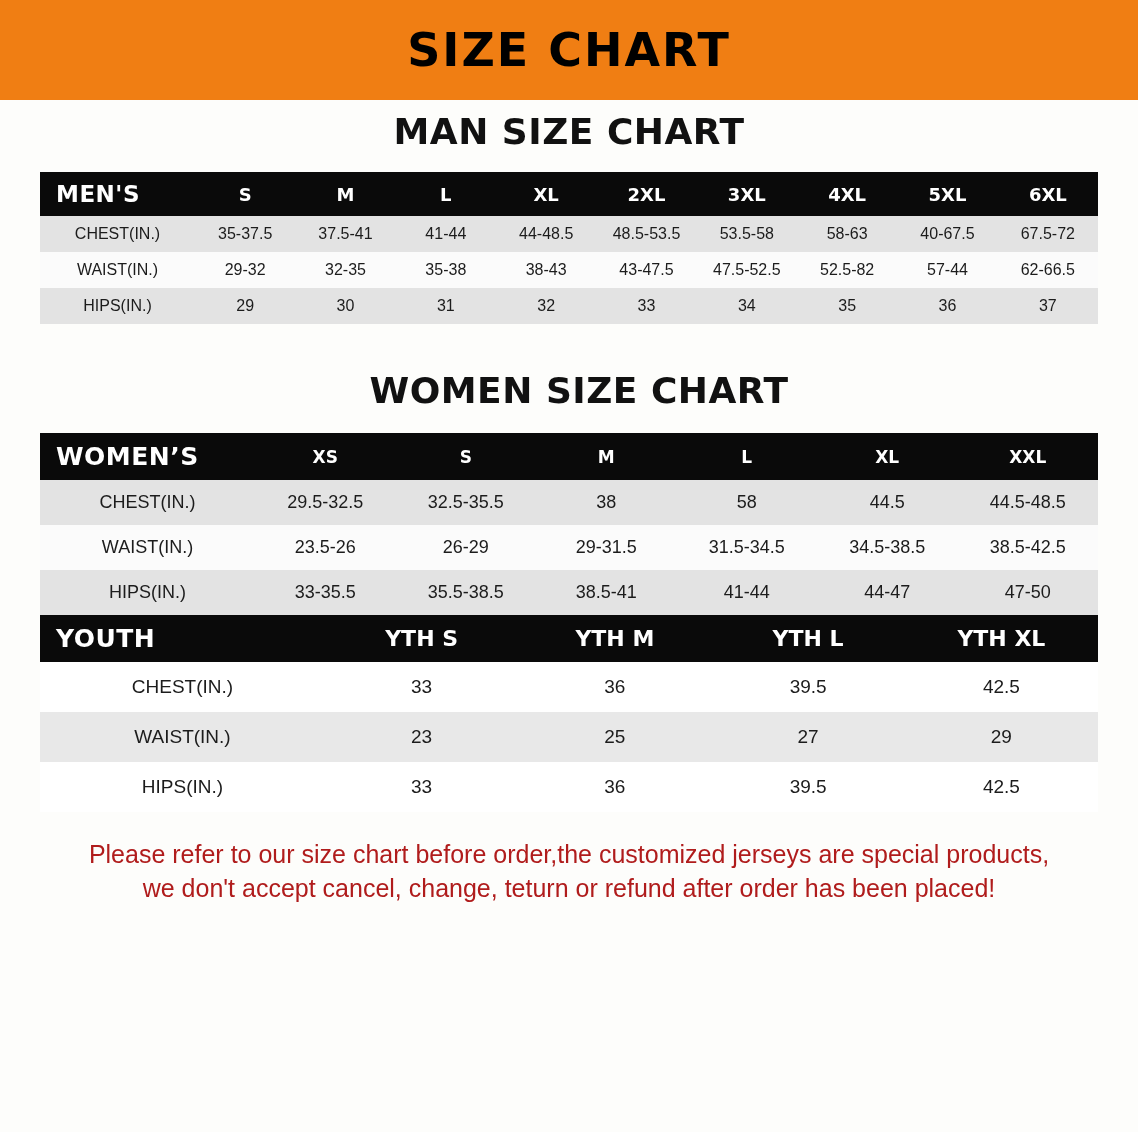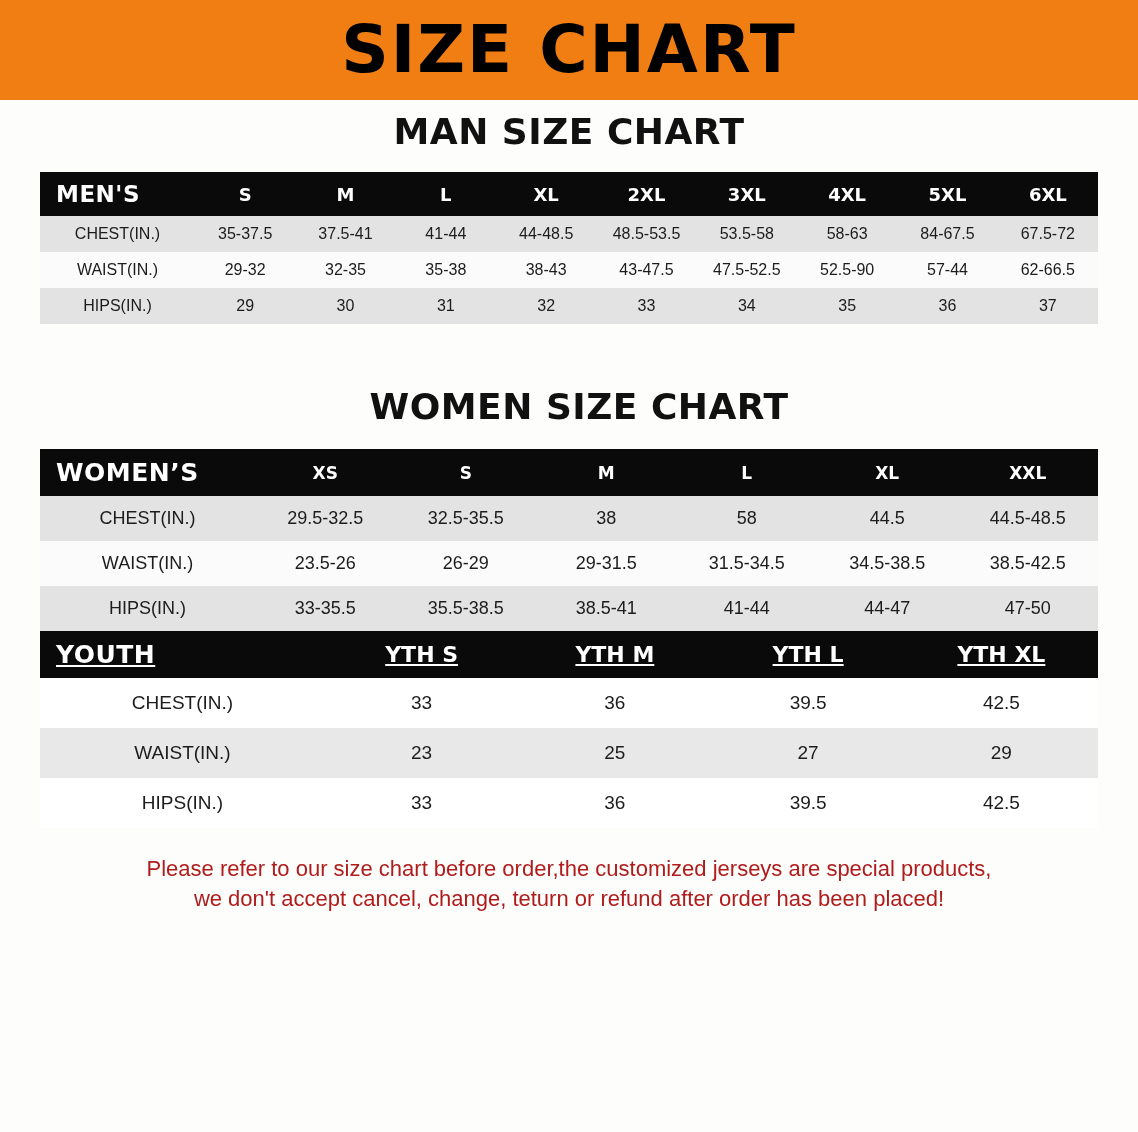--- a/index.html
+++ b/index.html
@@ -26,36 +26,36 @@
     width: 100%;
     height: 100px;
     background: #f07e13;
     display: flex;
     align-items: center;
     justify-content: center;
   }
   .banner-title {
     font-family: "DejaVu Sans", sans-serif;
     font-weight: bold;
-    font-size: 66px;
+    font-size: 46px;
     letter-spacing: 2px;
     color: #000;
     line-height: 1;
   }
   
   .section-title {
     text-align: center;
     font-family: "DejaVu Sans", sans-serif;
     font-weight: bold;
     font-size: 36px;
     color: #111;
     letter-spacing: 0.5px;
   }
   .title-man   { margin-top: 11px; margin-bottom: 20px; }
-  .title-women { margin-top: 62px; margin-bottom: 22px; padding-left: 20px; }
+  .title-women { margin-top: 46px; margin-bottom: 22px; padding-left: 20px; }
   .title-youth { margin-top: 52px; margin-bottom: 22px; }
 
   
   .tbl-wrap {
     width: 1058px;
     margin: 0 auto;
   }
   table {
     width: 100%;
     border-collapse: collapse;
@@ -93,34 +93,34 @@
   #men-table col.c0 { width: 155px; }
 
   
   #women-table thead th { font-size: 17px; }
   #women-table thead th.rowlabel { font-size: 25px; letter-spacing: 0.5px; }
   #women-table tbody td { font-size: 18px; padding: 12px 2px; }
   #women-table tbody td.rowlabel { font-size: 18px; }
   #women-table col.c0 { width: 215px; }
 
   
-  #youth-table thead th { font-size: 22px; text-decoration: underline; }
+  #youth-table thead th { font-size: 22px; }
   #youth-table thead th.rowlabel { font-size: 25px; letter-spacing: 0.5px; }
   #youth-table tbody td { font-size: 19px; padding: 14px 2px; }
   #youth-table tbody td.rowlabel { font-size: 19px; }
   #youth-table col.c0 { width: 285px; }
   #youth-table tbody tr.odd  td { background: #e8e8e8; }
   #youth-table tbody tr.even td { background: #ffffff; }
 
   
   .note {
     margin: 26px 34px 0 34px;
     color: #b01c1c;
     font-family: "Liberation Sans", sans-serif;
-    font-size: 22px;
+    font-size: 25px;
     line-height: 1.35;
     text-align: center;
   }
   .note div { white-space: nowrap; }
 </style>
 </head>
 <body>
 
 <div class="page">
 
@@ -160,32 +160,32 @@
       <tbody>
           <tr class="odd">
             <td class="rowlabel">CHEST(IN.)</td>
             <td>35-37.5</td>
             <td>37.5-41</td>
             <td>41-44</td>
             <td>44-48.5</td>
             <td>48.5-53.5</td>
             <td>53.5-58</td>
             <td>58-63</td>
-            <td>84-67.5</td>
+            <td>40-67.5</td>
             <td>67.5-72</td>
           </tr>
           <tr class="even">
             <td class="rowlabel">WAIST(IN.)</td>
             <td>29-32</td>
             <td>32-35</td>
             <td>35-38</td>
             <td>38-43</td>
             <td>43-47.5</td>
             <td>47.5-52.5</td>
-            <td>52.5-90</td>
+            <td>52.5-82</td>
             <td>57-44</td>
             <td>62-66.5</td>
           </tr>
           <tr class="odd">
             <td class="rowlabel">HIPS(IN.)</td>
             <td>29</td>
             <td>30</td>
             <td>31</td>
             <td>32</td>
             <td>33</td>

